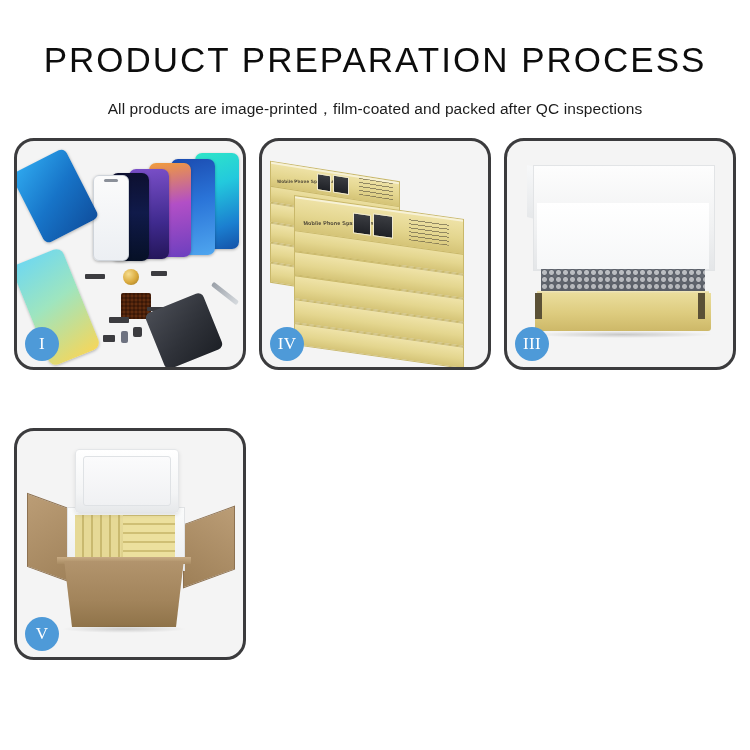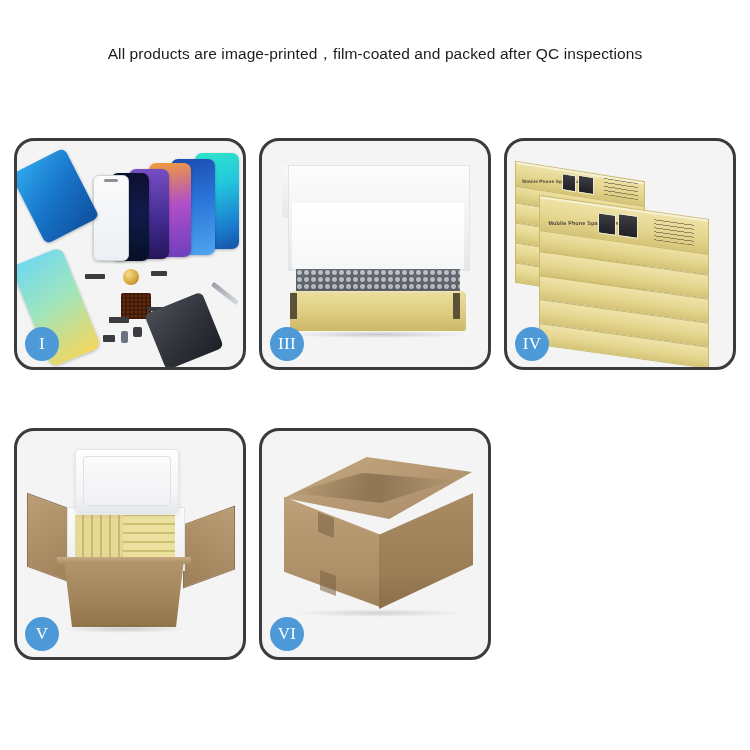--- a/index.html
+++ b/index.html
@@ -29,21 +29,21 @@
     color: #0d0d0d;
     line-height: 40px;
     white-space: nowrap;
   }
   #page-subtitle {
     font-family: "Liberation Sans", sans-serif;
     font-size: 15.5px;
     font-weight: 400;
     color: #1c1c1c;
     letter-spacing: 0.1px;
-    margin-top: 4px;
+    margin-top: 19px;
     white-space: nowrap;
   }
 
   
   #panel-grid {
     position: absolute;
     left: 14px;
     top: 138px;
     width: 722px;
     display: grid;
@@ -282,20 +282,21 @@
     background: rgba(120,96,66,.55); transform: skewY(20deg); }
   .p6-tape2 { position: absolute; left: 58px; top: 142px; width: 16px; height: 20px;
     background: rgba(120,96,66,.55); transform: skewY(20deg); }
   .p6-shadow { position: absolute; left: 30px; top: 178px; width: 172px; height: 8px;
     background: radial-gradient(ellipse at center, rgba(0,0,0,.14), rgba(0,0,0,0) 70%); }
 </style>
 </head>
 <body>
 
 <div id="header">
+  <div id="page-title">PRODUCT PREPARATION PROCESS</div>
   <div id="page-subtitle">All products are image-printed，film-coated and packed after QC inspections</div>
 </div>
 
 <div id="panel-grid">
 
   <div class="panel">
     <div class="panel-stage">
       <div class="ph p1-f5"></div>
       <div class="ph p1-f4"></div>
       <div class="ph p1-f3"></div>
@@ -317,93 +318,81 @@
       <div class="chip" style="left:104px; top:190px; width:7px; height:12px; border-radius:2px; background:#6d7280;"></div>
       <div class="p1-back"></div>
       <div class="p1-tool"></div>
     </div>
     <div class="badge">I</div>
   </div>
 
 
   <div class="panel">
     <div class="panel-stage">
+
+      <div class="bx" style="left:8px; top:52px; width:128px; height:18px; transform:skewY(9deg);"></div>
+      <div class="bx" style="left:8px; top:72px; width:128px; height:18px; transform:skewY(9deg);"></div>
+      <div class="bx" style="left:8px; top:92px; width:128px; height:18px; transform:skewY(9deg);"></div>
+      <div class="bx" style="left:8px; top:112px; width:128px; height:18px; transform:skewY(9deg);"></div>
+      <div class="bx" style="left:8px; top:132px; width:128px; height:18px; transform:skewY(9deg);"></div>
+
+      <div class="bx" style="left:8px; top:30px; width:128px; height:24px; transform:skewY(9deg);">
+        <div class="bx-edge"></div>
+        <div class="bx-label" style="left:6px; top:11px; transform:rotate(-9deg);">Mobile Phone Spare Parts</div>
+        <div class="bx-win" style="left:46px; top:4px; width:12px; height:15px;"></div>
+        <div class="bx-win" style="left:62px; top:3px; width:14px; height:16px;"></div>
+        <div class="bx-lines" style="left:88px; top:2px; height:17px;"></div>
+      </div>
+
+      <div class="bx" style="left:32px; top:98px; width:168px; height:22px; transform:skewY(8deg);"></div>
+      <div class="bx" style="left:32px; top:122px; width:168px; height:22px; transform:skewY(8deg);"></div>
+      <div class="bx" style="left:32px; top:146px; width:168px; height:22px; transform:skewY(8deg);"></div>
+      <div class="bx" style="left:32px; top:170px; width:168px; height:22px; transform:skewY(8deg);"></div>
+      <div class="bx" style="left:32px; top:194px; width:168px; height:20px; transform:skewY(8deg);"></div>
+
+      <div class="bx" style="left:32px; top:66px; width:168px; height:34px; transform:skewY(8deg);">
+        <div class="bx-edge"></div>
+        <div class="bx-label" style="left:8px; top:18px; transform:rotate(-8deg); font-size:5.4px;">Mobile Phone Spare Parts</div>
+        <div class="bx-win" style="left:58px; top:8px; width:16px; height:19px;"></div>
+        <div class="bx-win" style="left:78px; top:6px; width:18px; height:21px;"></div>
+        <div class="bx-lines" style="left:114px; top:5px; height:23px; width:40px;"></div>
+      </div>
+    </div>
+    <div class="badge">IV</div>
+  </div>
+
+  <div class="panel">
+    <div class="panel-stage">
       <div class="p3-lidflapL"></div>
       <div class="p3-lidflapR"></div>
       <div class="p3-lid"></div>
       <div class="p3-foam"></div>
       <div class="p3-bubble"></div>
       <div class="p3-rim"></div>
       <div class="p3-front"></div>
       <div class="p3-cornerL"></div>
       <div class="p3-cornerR"></div>
       <div class="p3-shadow"></div>
     </div>
     <div class="badge">III</div>
   </div>
 
   <div class="panel">
     <div class="panel-stage">
-
-      <div class="bx" style="left:8px; top:52px; width:128px; height:18px; transform:skewY(9deg);"></div>
-      <div class="bx" style="left:8px; top:72px; width:128px; height:18px; transform:skewY(9deg);"></div>
-      <div class="bx" style="left:8px; top:92px; width:128px; height:18px; transform:skewY(9deg);"></div>
-      <div class="bx" style="left:8px; top:112px; width:128px; height:18px; transform:skewY(9deg);"></div>
-      <div class="bx" style="left:8px; top:132px; width:128px; height:18px; transform:skewY(9deg);"></div>
-
-      <div class="bx" style="left:8px; top:30px; width:128px; height:24px; transform:skewY(9deg);">
-        <div class="bx-edge"></div>
-        <div class="bx-label" style="left:6px; top:11px; transform:rotate(-9deg);">Mobile Phone Spare Parts</div>
-        <div class="bx-win" style="left:46px; top:4px; width:12px; height:15px;"></div>
-        <div class="bx-win" style="left:62px; top:3px; width:14px; height:16px;"></div>
-        <div class="bx-lines" style="left:88px; top:2px; height:17px;"></div>
-      </div>
-
-      <div class="bx" style="left:32px; top:98px; width:168px; height:22px; transform:skewY(8deg);"></div>
-      <div class="bx" style="left:32px; top:122px; width:168px; height:22px; transform:skewY(8deg);"></div>
-      <div class="bx" style="left:32px; top:146px; width:168px; height:22px; transform:skewY(8deg);"></div>
-      <div class="bx" style="left:32px; top:170px; width:168px; height:22px; transform:skewY(8deg);"></div>
-      <div class="bx" style="left:32px; top:194px; width:168px; height:20px; transform:skewY(8deg);"></div>
-
-      <div class="bx" style="left:32px; top:66px; width:168px; height:34px; transform:skewY(8deg);">
-        <div class="bx-edge"></div>
-        <div class="bx-label" style="left:8px; top:18px; transform:rotate(-8deg); font-size:5.4px;">Mobile Phone Spare Parts</div>
-        <div class="bx-win" style="left:58px; top:8px; width:16px; height:19px;"></div>
-        <div class="bx-win" style="left:78px; top:6px; width:18px; height:21px;"></div>
-        <div class="bx-lines" style="left:114px; top:5px; height:23px; width:40px;"></div>
-      </div>
-    </div>
-    <div class="badge">IV</div>
-  </div>
-
-  <div class="panel">
-    <div class="panel-stage">
       <div class="p5-flapLx"></div>
       <div class="p5-flapR"></div>
       <div class="p5-foambox"></div>
       <div class="p5-inner">
         <div class="p5-innerA"></div>
         <div class="p5-innerB"></div>
       </div>
       <div class="p5-bodytop"></div>
       <div class="p5-body"></div>
       <div class="p5-foamlid">
         <div class="p5-foamlid-in"></div>
       </div>
       <div class="p5-shadow"></div>
     </div>
     <div class="badge">V</div>
   </div>
 
-  <div class="panel">
-    <div class="panel-stage">
-      <div class="p6-top"></div>
-      <div class="p6-seam"></div>
-      <div class="p6-left"></div>
-      <div class="p6-right"></div>
-      <div class="p6-tape1"></div>
-      <div class="p6-tape2"></div>
-      <div class="p6-shadow"></div>
-    </div>
-    <div class="badge">VI</div>
-  </div>
 
 </div>
 
 </body></html>

